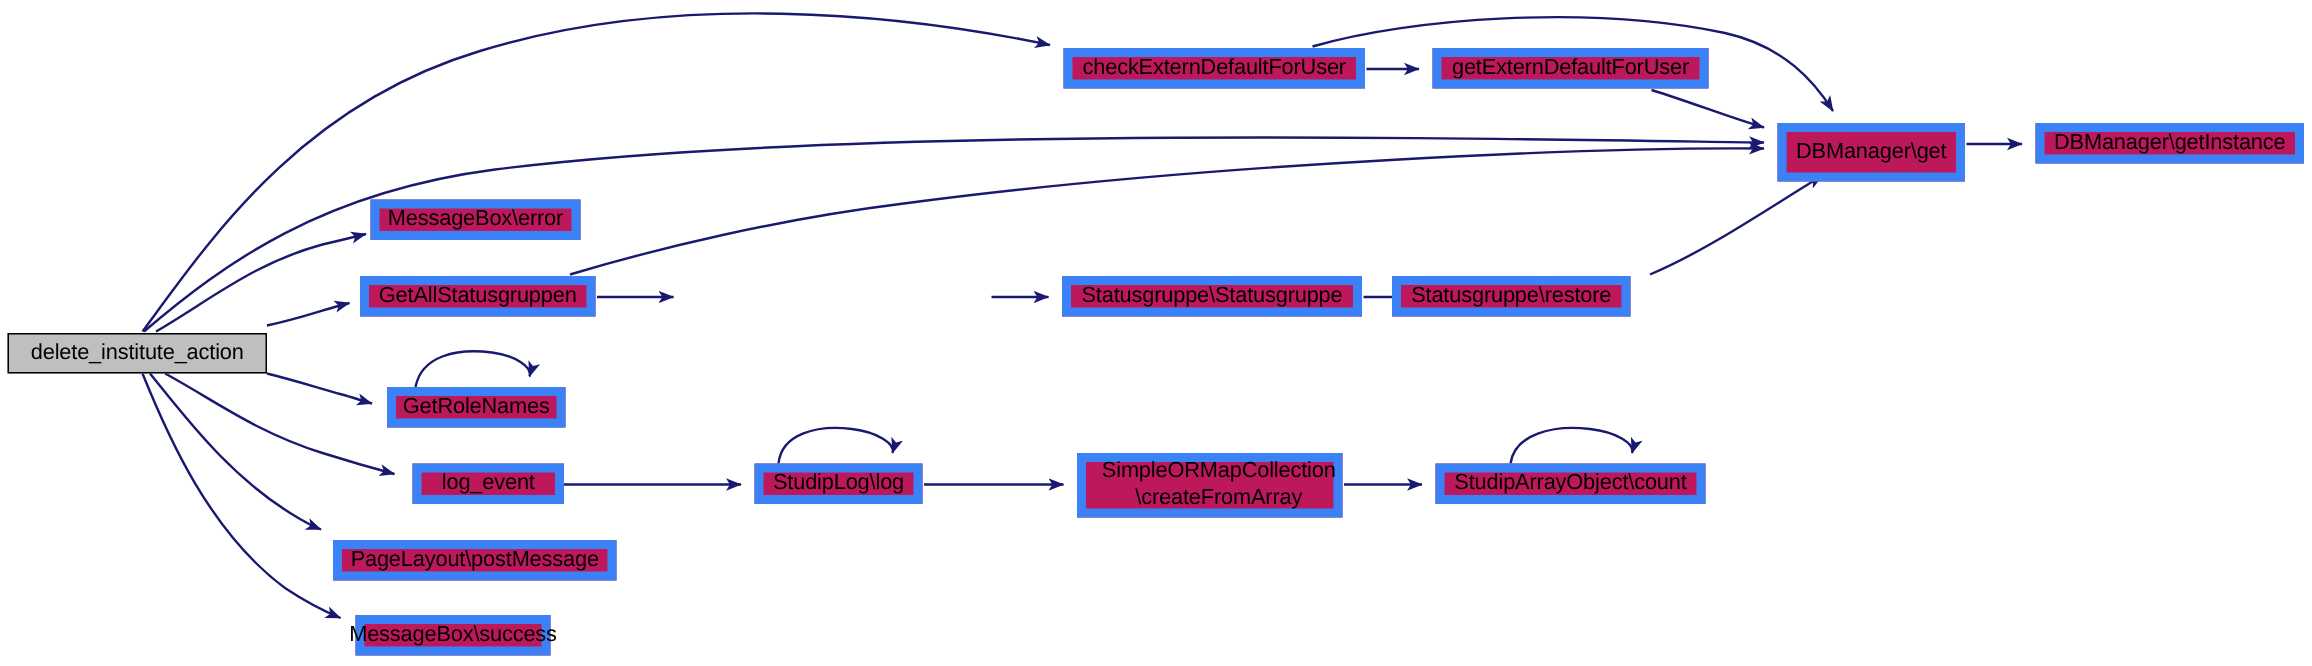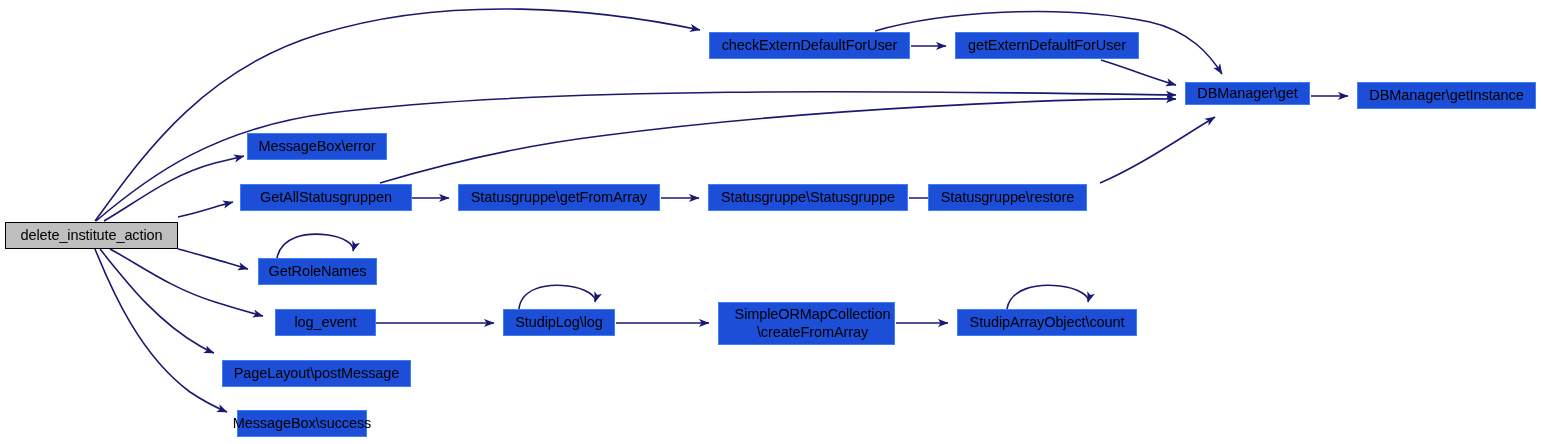--- a/index.html
+++ b/index.html
@@ -3,22 +3,22 @@
 <meta charset="utf-8">
 <title>Call Graph</title>
 <style>
   html,body{margin:0;padding:0;background:#ffffff;}
   body{font-family:"Liberation Sans","DejaVu Sans",sans-serif;}
   #canvas{position:relative;width:1541px;height:444px;background:#ffffff;overflow:hidden;}
   svg.edges{position:absolute;left:0;top:0;width:1541px;height:444px;pointer-events:none;}
   .node{
     position:absolute;
     box-sizing:border-box;
-    border:1px solid #3b82f6;
-    background:#1d4ed8;
+    border:6px solid #3b82f6;
+    background:#be185d;
     color:#000000;
     font-size:14.5px;
     line-height:1.12;
     display:flex;
     align-items:center;
     justify-content:center;
     text-align:center;
     white-space:pre;
     letter-spacing:-0.1px;
   }
@@ -85,29 +85,28 @@
       <path d="M1007,309 C1010,289 1036,283 1060,286 C1078,288 1090,296 1088,302"></path>
     </g>
   </svg>
 
   <div class="node hl" style="left:5px;top:222px;width:173px;height:27px;">delete_institute_action</div>
 
   <div class="node" style="left:709px;top:32px;width:201px;height:27px;">checkExternDefaultForUser</div>
 
   <div class="node" style="left:955px;top:32px;width:184px;height:27px;">getExternDefaultForUser</div>
 
-  <div class="node" style="left:1185px;top:82px;width:125px;height:23px;">DBManager\get</div>
+  <div class="node" style="left:1185px;top:82px;width:125px;height:39px;">DBManager\get</div>
 
   <div class="node" style="left:247px;top:133px;width:140px;height:27px;">MessageBox\error</div>
 
   <div class="node" style="left:1357px;top:82px;width:179px;height:27px;">DBManager\getInstance</div>
 
-  <div class="node" style="left:240px;top:184px;width:172px;height:27px;">GetAllStatusgruppen</div>
+  <div class="node" style="left:240px;top:184px;width:157px;height:27px;">GetAllStatusgruppen</div>
 
-  <div class="node" style="left:458px;top:184px;width:202px;height:27px;">Statusgruppe\getFromArray</div>
 
   <div class="node" style="left:708px;top:184px;width:200px;height:27px;">Statusgruppe\Statusgruppe</div>
 
   <div class="node" style="left:928px;top:184px;width:159px;height:27px;">Statusgruppe\restore</div>
 
   <div class="node" style="left:258px;top:258px;width:119px;height:27px;">GetRoleNames</div>
 
   <div class="node" style="left:275px;top:309px;width:101px;height:27px;">log_event</div>
 
   <div class="node" style="left:503px;top:309px;width:112px;height:27px;">StudipLog\log</div>

